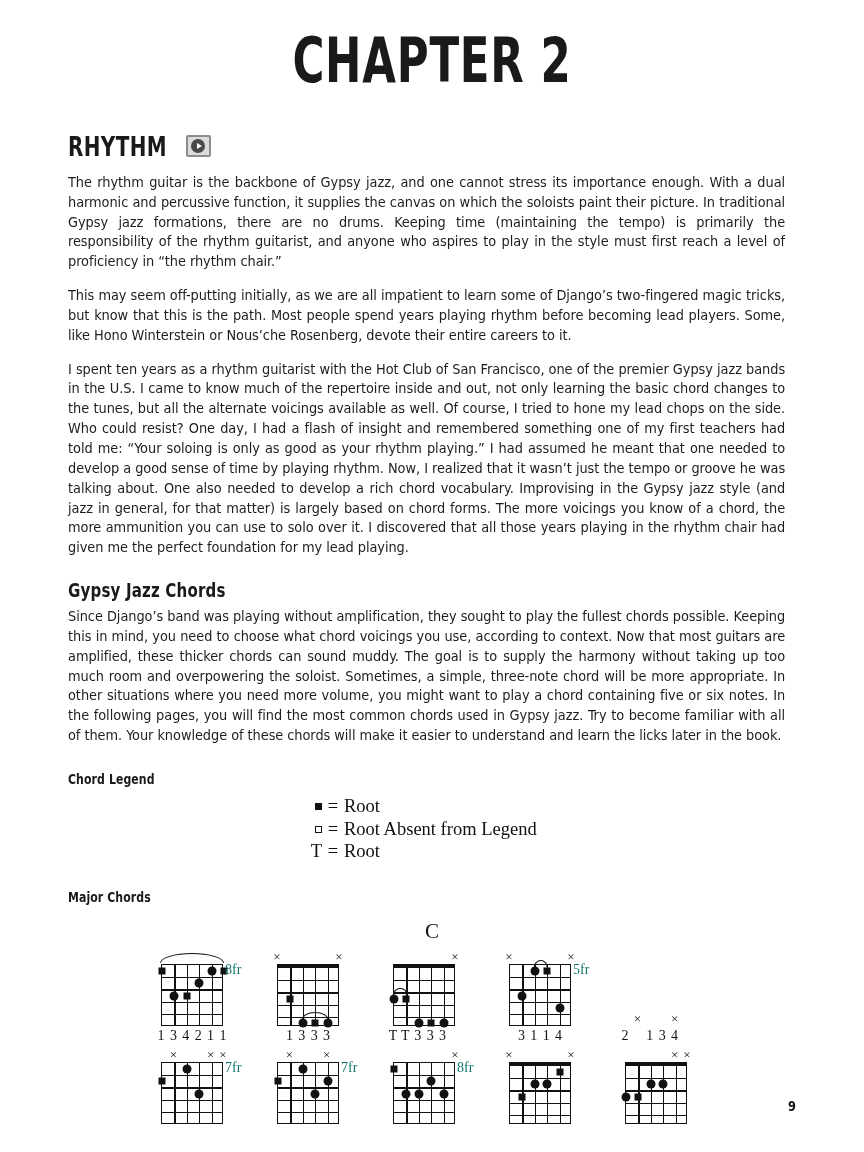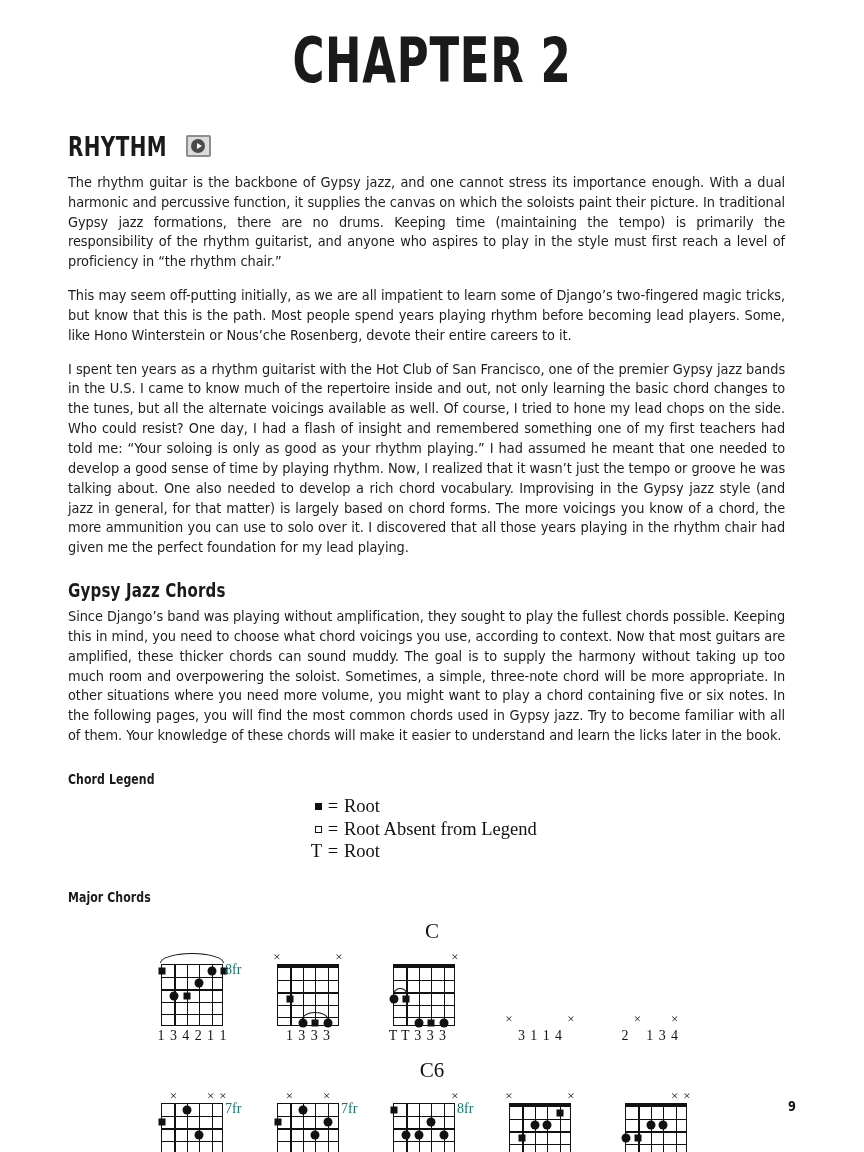--- a/index.html
+++ b/index.html
@@ -273,20 +273,38 @@
                 <span class="fing" style="left: 24.8px;">3</span>
                 <span class="fing" style="left: 37.2px;">3</span>
                 <span class="fing" style="left: 49.6px;">3</span>
               </div>
             </div>
             <div class="chord-cell">
               <div class="xrow">
                 <span class="xmark" style="left: 0px;">×</span>
                 <span class="xmark" style="left: 62px;">×</span>
               </div>
+              <div class="grid-wrap">
+                <div class="grid">
+                  <div class="vl" style="left: 12.4px;"></div>
+                  <div class="vl" style="left: 24.8px;"></div>
+                  <div class="vl" style="left: 37.2px;"></div>
+                  <div class="vl" style="left: 49.6px;"></div>
+                  <div class="hl" style="top: 12.4px;"></div>
+                  <div class="hl" style="top: 24.8px;"></div>
+                  <div class="hl" style="top: 37.2px;"></div>
+                  <div class="hl" style="top: 49.6px;"></div>
+                  <div class="arc" style="left: 31px; width: 12.4px; height: 7px; top: -4.8px;"></div>
+                  <div class="dot" style="left: 24.8px; top: 6.2px;"></div>
+                  <div class="sq" style="left: 37.2px; top: 6.2px;"></div>
+                  <div class="dot" style="left: 12.4px; top: 31px;"></div>
+                  <div class="dot" style="left: 49.6px; top: 43.4px;"></div>
+                </div>
+                <div class="fr-label">5fr</div>
+              </div>
               <div class="fingers">
                 <span class="fing" style="left: 12.4px;">3</span>
                 <span class="fing" style="left: 24.8px;">1</span>
                 <span class="fing" style="left: 37.2px;">1</span>
                 <span class="fing" style="left: 49.6px;">4</span>
               </div>
             </div>
             <div class="chord-cell">
               <div class="xrow">
                 <span class="xmark" style="left: 12.4px;">×</span>
@@ -295,21 +313,20 @@
               <div class="fingers">
                 <span class="fing" style="left: 0px;">2</span>
                 <span class="fing" style="left: 24.8px;">1</span>
                 <span class="fing" style="left: 37.2px;">3</span>
                 <span class="fing" style="left: 49.6px;">4</span>
               </div>
             </div>
           </div>
         </div>
         <div class="chord-group">
-          <div class="chord-name">C6</div>
           <div class="chord-row">
             <div class="chord-cell">
               <div class="xrow">
                 <span class="xmark" style="left: 12.4px;">×</span>
                 <span class="xmark" style="left: 49.6px;">×</span>
                 <span class="xmark" style="left: 62px;">×</span>
               </div>
               <div class="grid-wrap">
                 <div class="grid">
                   <div class="vl" style="left: 12.4px;"></div>

